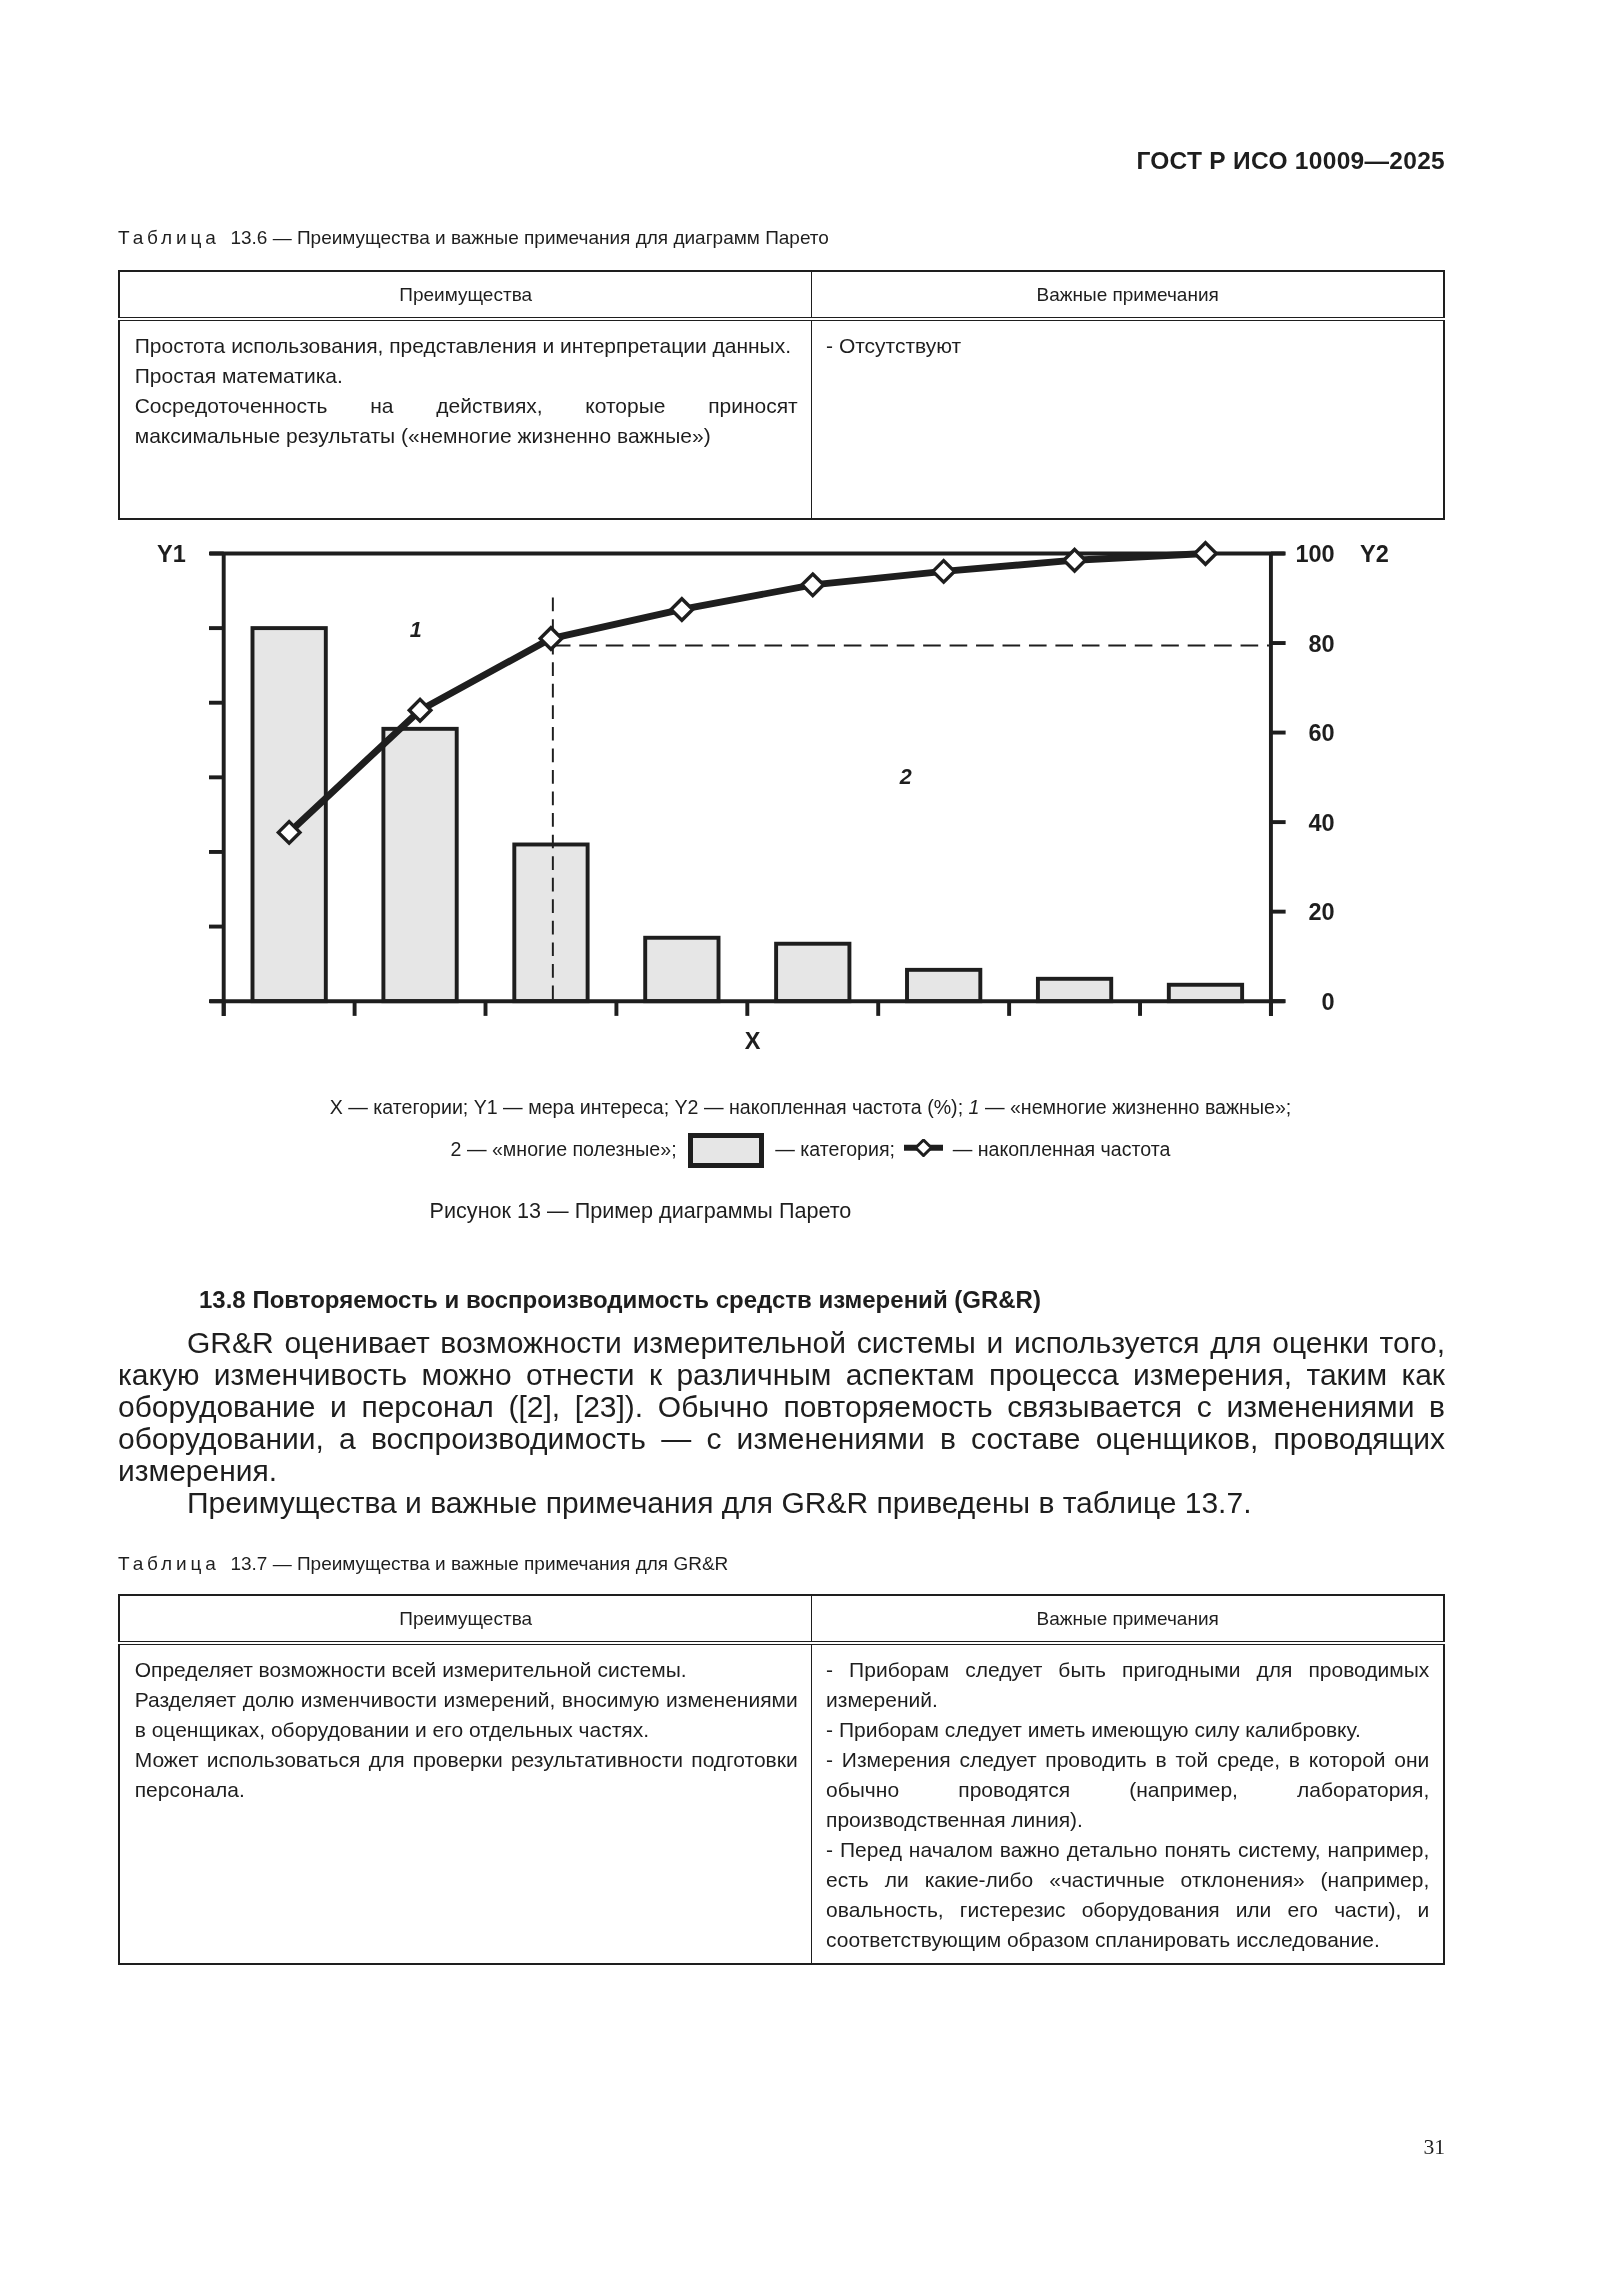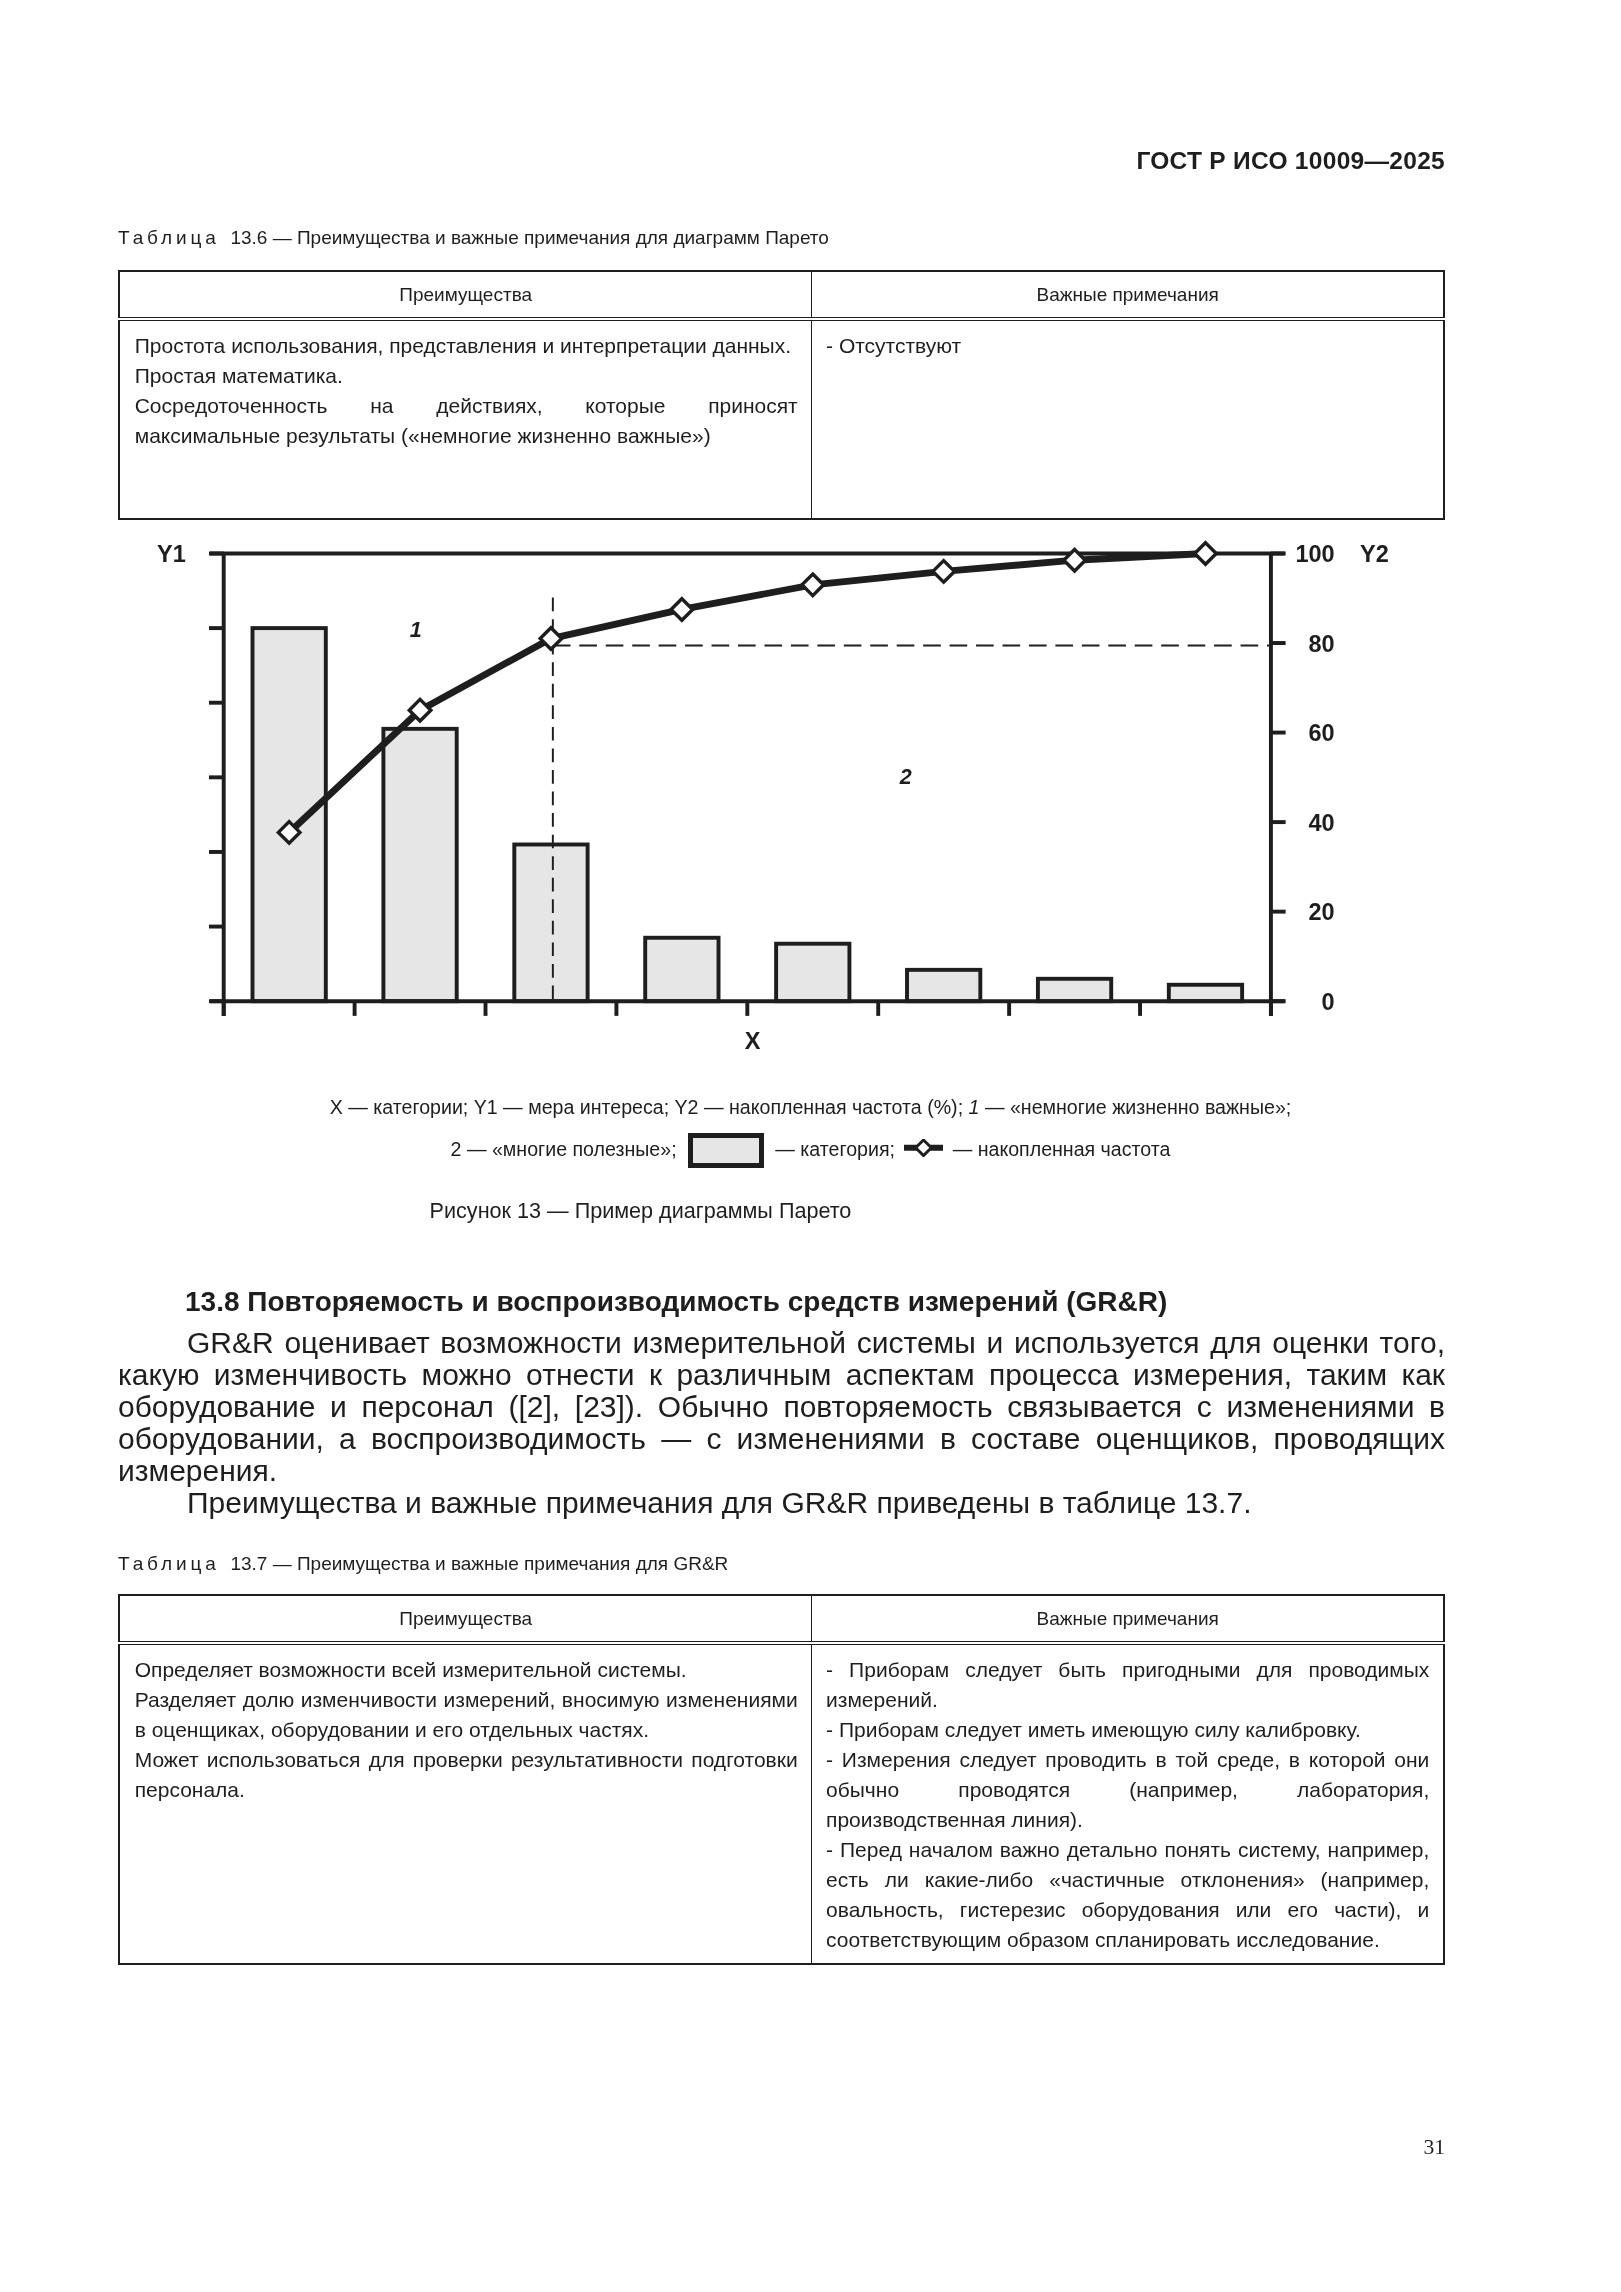--- a/index.html
+++ b/index.html
@@ -20,21 +20,21 @@
   .doc-table td:last-child { border-right: none; padding-left: 13.7px; }
   .doc-table td p { margin: 0; }
   .col-left { width: 663px; }
   .chart-wrap { left: 0; top: 529px; width: 1621px; height: 529px; }
   .legend-line { font-size: 19.6px; white-space: nowrap; text-align: center; width: 1621px; left: 0; }
   .legend-line .italic { font-style: italic; }
   .legend-swatch { display: inline-block; width: 76px; height: 35px; border: 5.9px solid #1e1e1e;
                    background: #e6e6e6; box-sizing: border-box; vertical-align: middle; margin: 0 5.9px; }
   .legend-line-icon { display: inline-block; vertical-align: middle; margin: 0 3.9px; }
   .figure-caption { font-size: 21.6px; width: 1281px; left: 0; text-align: center; }
-  .section-heading { left: 185px; top: 1286px; font-weight: bold; font-size: 28px; text-align: right; }
+  .section-heading { left: 199px; top: 1286px; font-weight: bold; font-size: 24px; text-align: right; }
   .body-text { left: 118px; width: 1327px; font-size: 30px; line-height: 32px; text-align: justify; }
   .body-text p { margin: 0; text-indent: 69px; }
   .page-number { left: 1392px; top: 2135px; width: 53px; text-align: right; font-size: 21.6px; font-family: Liberation Serif, serif; }
 </style>
 </head>
 <body>
 
 <div class="abs header-code">ГОСТ Р ИСО 10009—2025</div>
 
 <div class="abs table-caption" style="left:118px; top:227px;">

